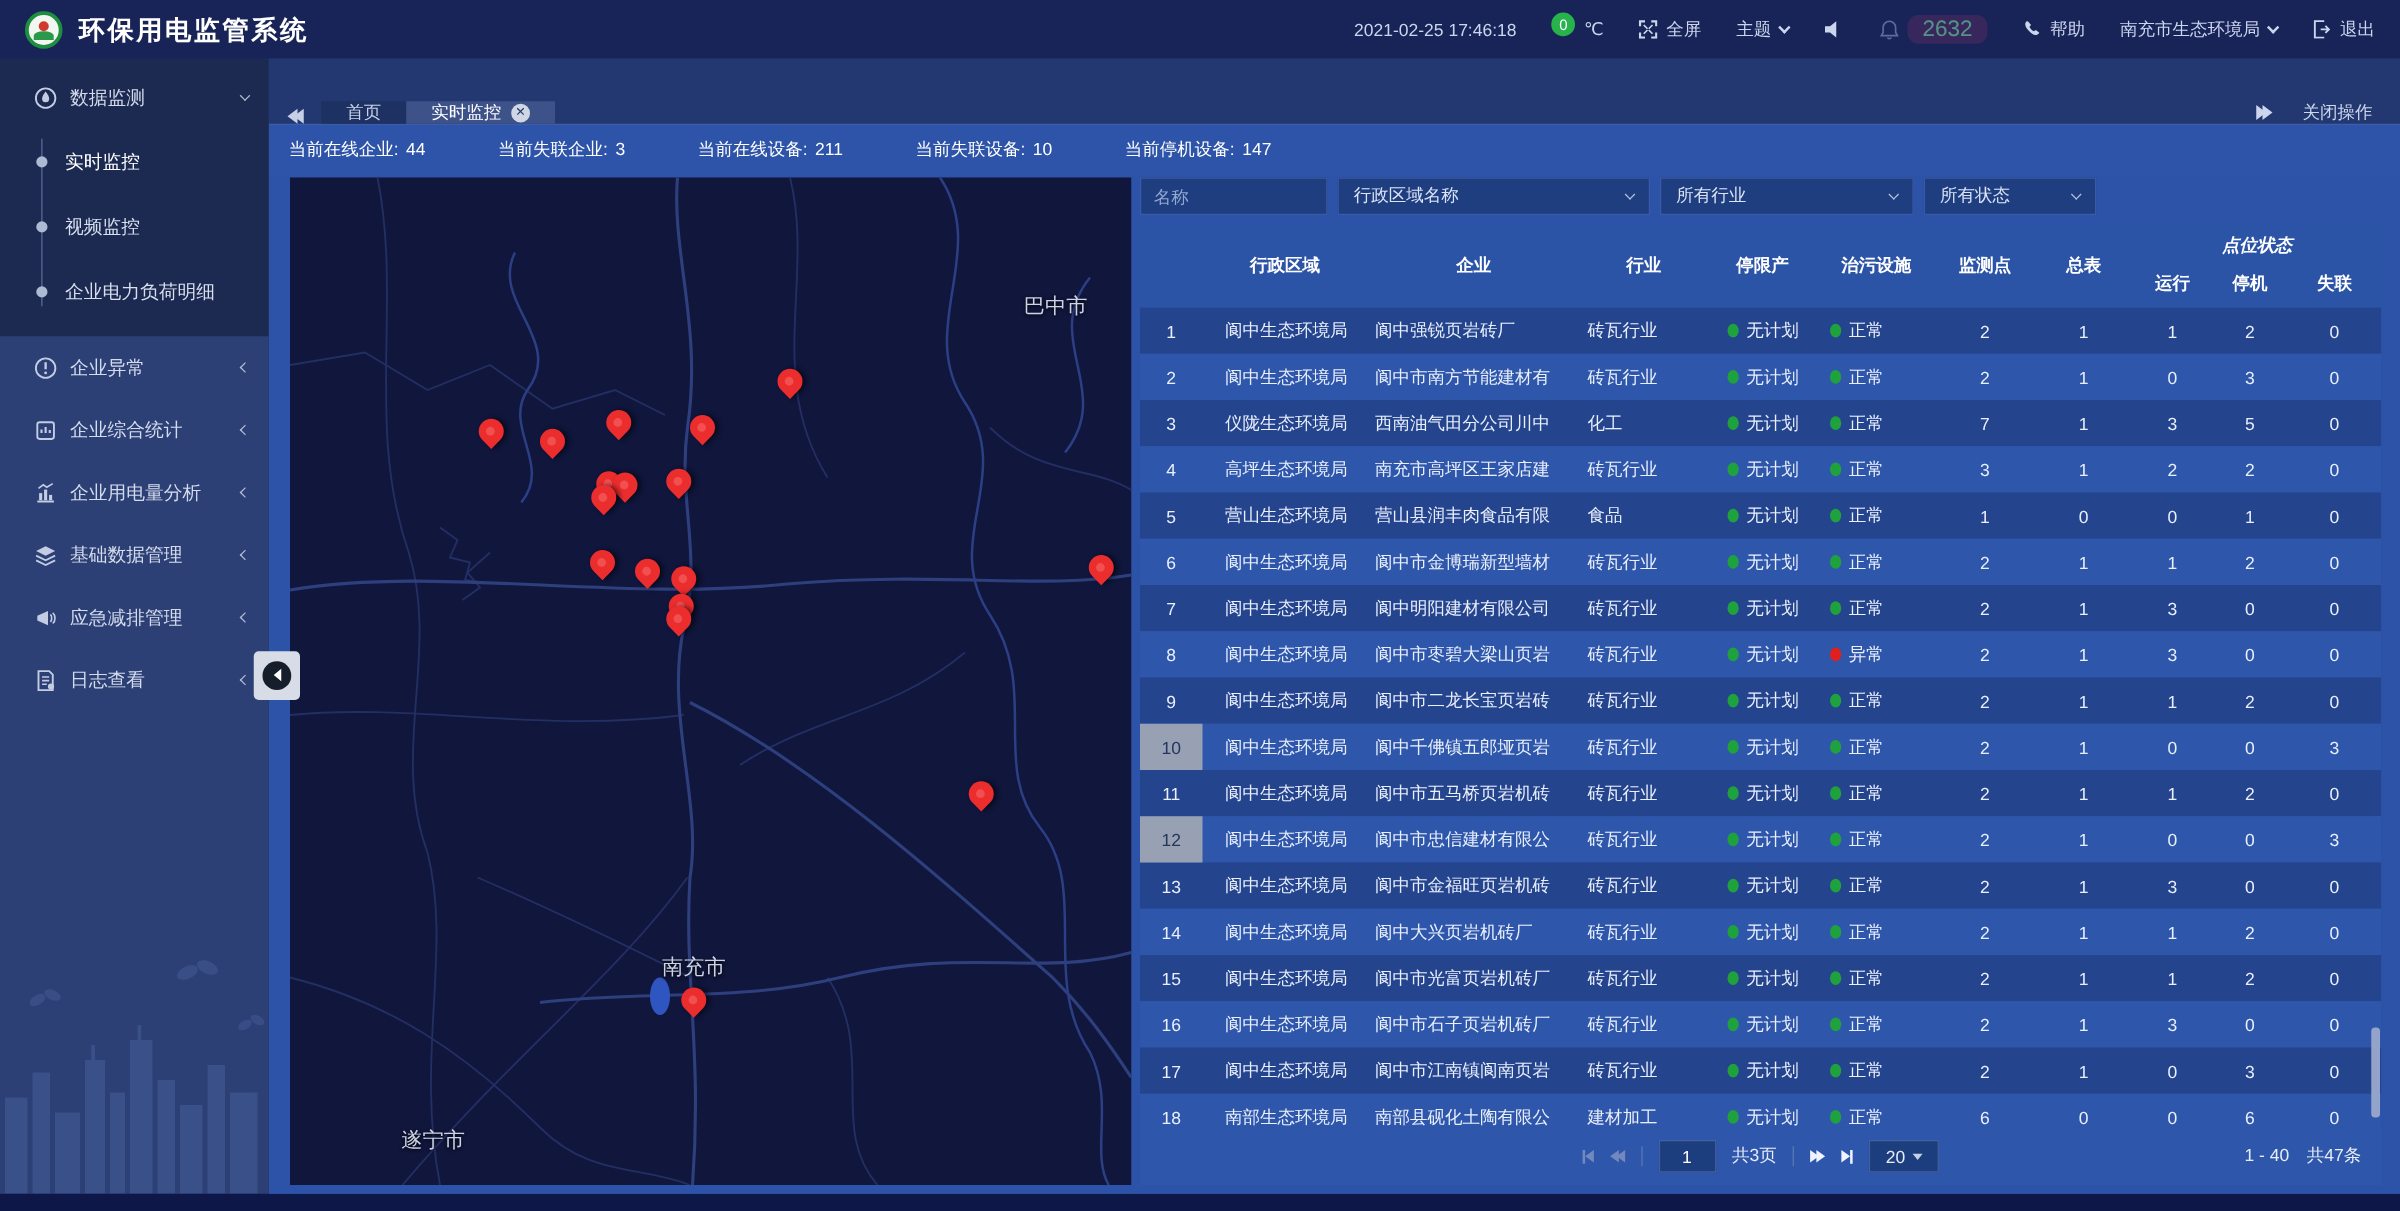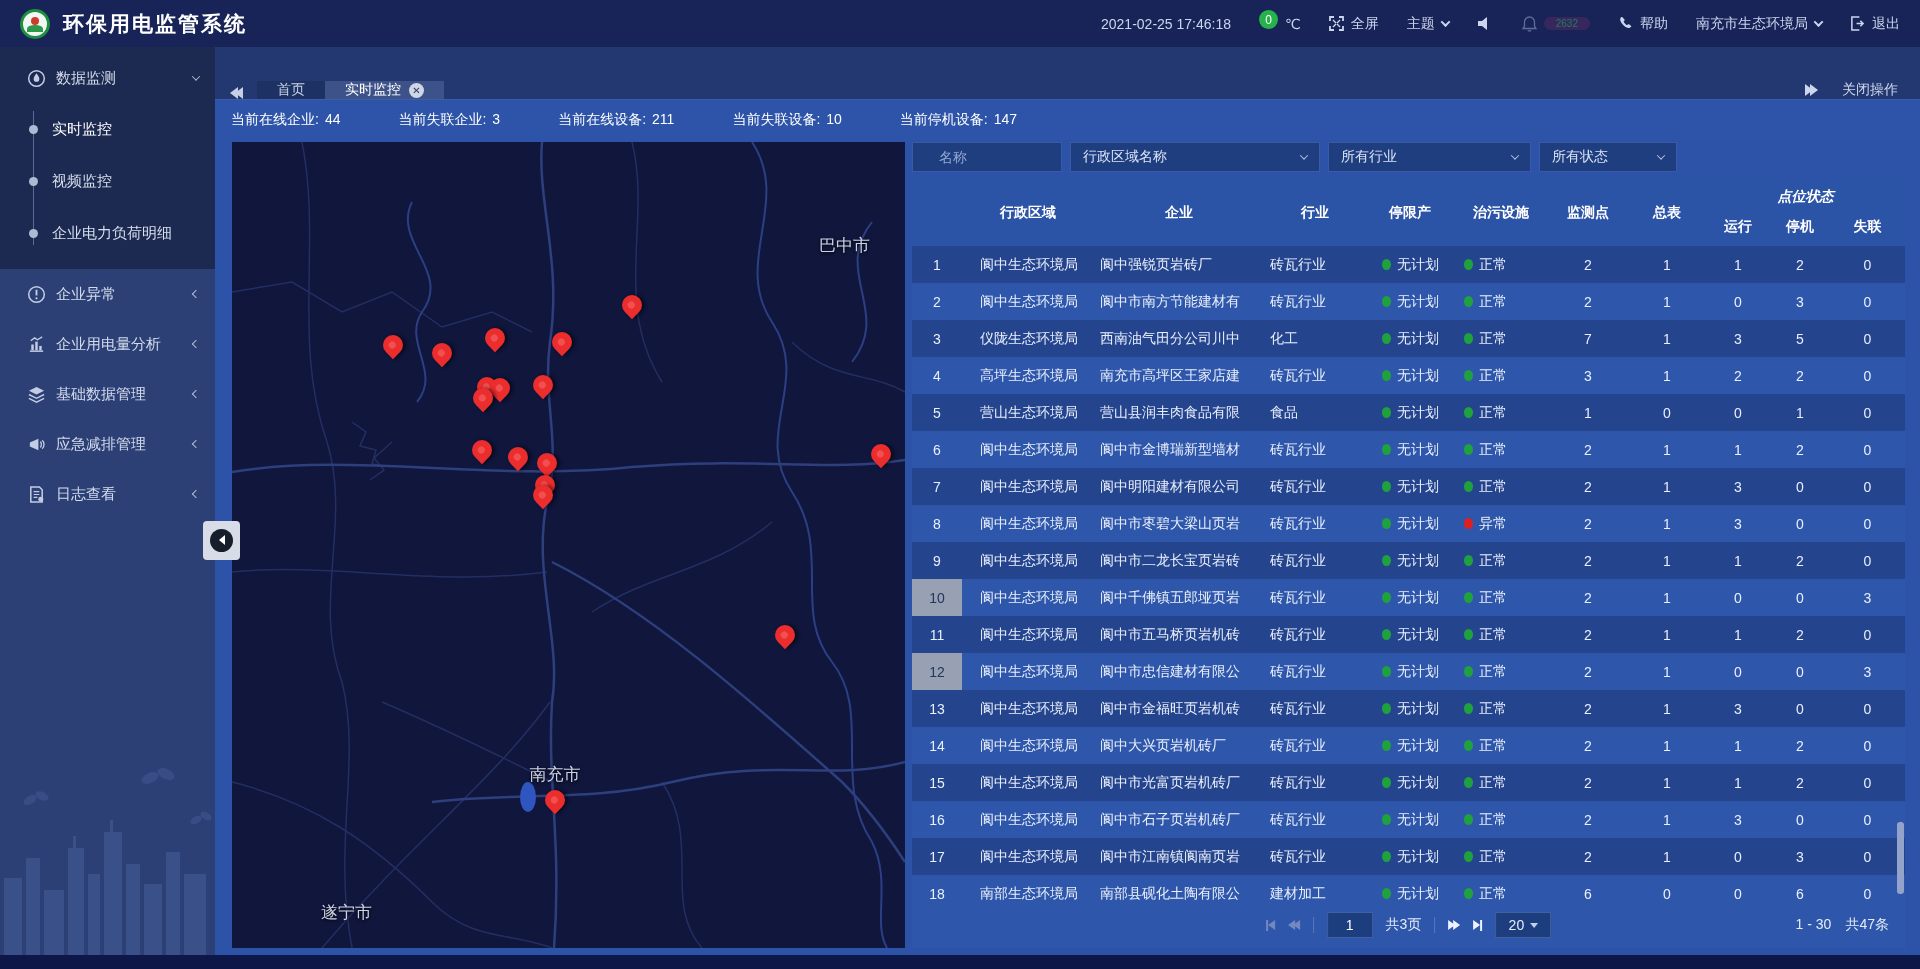--- a/index.html
+++ b/index.html
@@ -17,22 +17,22 @@
   .app-title { color:#ffffff; font-size:21px; font-weight:bold; letter-spacing:2px; }
   .header-right { margin-left:auto; display:flex; align-items:center; gap:28px;
     color:#ccd5ee; font-size:14px; white-space:nowrap; }
   .hitem { display:flex; align-items:center; gap:7px; cursor:pointer; }
   .temp-badge { width:19px; height:19px; border-radius:50%; background:#27b24b; color:#fff;
     font-size:12px; display:flex; align-items:center; justify-content:center; margin-top:-8px; }
   .chev { display:inline-block; width:7px; height:7px; border-left:2px solid currentColor;
     border-bottom:2px solid currentColor; }
   .chev.down { transform:rotate(-45deg) translate(1px,-1px); }
   .chev.left { transform:rotate(45deg); }
-  .badge-pill { background:rgba(150,52,112,.45); color:#22c55e; border-radius:9px;
-    padding:1px 12px; font-size:10px; }
+  .badge-pill { background:rgba(150,52,112,.45); color:#86efac; border-radius:9px;
+    padding:1px 12px; font-size:18px; }
   .dim { opacity:.55; }
   svg.ic { display:block; }
 
   
   .layout { display:flex; height:908px; }
   .bottom-strip { height:14px; background:#0d1848; }
 
   
   .sidebar { width:215px; background:#2c4076; position:relative; overflow:hidden; flex:0 0 auto; }
   .sb-group-expanded { background:#1c2950; padding:6px 0 10px 0; }
@@ -91,21 +91,21 @@
     border-radius:4px; display:flex; align-items:center; justify-content:center; cursor:pointer; z-index:6; }
   .map-collapse .circ { width:23px; height:23px; border-radius:50%; background:#161d2b;
     display:flex; align-items:center; justify-content:center; }
   .map-collapse .tri.l { border-right-color:#fff; border-top-width:5px; border-bottom-width:5px;
     border-right-width:6px; }
 
   
   .panel { flex:1; display:flex; flex-direction:column; min-width:0; }
   .filters { display:flex; gap:8px; height:30px; margin-bottom:8px; flex:0 0 auto; }
   .f-input { width:150px; background:#1e3e80; border:1px solid #3a5aa8; color:#cdd7ee;
-    padding:0 26px; font-size:14px; outline:none; }
+    padding:0 10px; font-size:14px; outline:none; }
   .f-input::placeholder { color:#93a7d2; }
   .f-select { display:flex; align-items:center; justify-content:space-between; padding:0 12px;
     background:#1e3e80; border:1px solid #3a5aa8; color:#dbe3f5; font-size:14px; cursor:pointer; }
   .f-select .chev { width:6px; height:6px; border-width:1.5px; opacity:.8; }
 
   :root { --cols: 50px 132px 170px 102px 88px 94px 80px 78px 64px 60px 1fr; }
   .thead { display:grid; grid-template-columns:var(--cols); grid-template-rows:28px 38px;
     background:#2b53a6; color:#fff; font-size:14px; font-weight:bold; flex:0 0 auto; }
   .h-main { grid-row:1/3; display:flex; align-items:center; justify-content:center; }
   .h-group { grid-column:9/12; grid-row:1; display:flex; align-items:flex-end;
@@ -227,20 +227,28 @@
       </div>
     </div>
 
     <div class="sb-item">
       <svg class="sb-ic" viewBox="0 0 20 20">
         <circle cx="10" cy="10" r="8.2" fill="none" stroke="currentColor" stroke-width="1.6"></circle>
         <path d="M10 5v6" stroke="currentColor" stroke-width="2"></path>
           <circle cx="10" cy="14" r="1.2" fill="currentColor"></circle>
       </svg>
       <span class="sb-label">企业异常</span>
+      <span class="chev left"></span>
+    </div>
+    <div class="sb-item">
+      <svg class="sb-ic" viewBox="0 0 20 20">
+        <rect x="3" y="3" width="14" height="14" rx="2" fill="none" stroke="currentColor" stroke-width="1.6"></rect>
+        <path d="M6.5 12v-3M10 12V7M13.5 12V9.5" stroke="currentColor" stroke-width="1.8"></path>
+      </svg>
+      <span class="sb-label">企业综合统计</span>
       <span class="chev left"></span>
     </div>
     <div class="sb-item">
       <svg class="sb-ic" viewBox="0 0 20 20">
         <path d="M3 17h14" stroke="currentColor" stroke-width="1.6"></path>
         <rect x="4.5" y="10" width="2.6" height="6" fill="currentColor"></rect>
         <rect x="8.7" y="7" width="2.6" height="9" fill="currentColor"></rect>
         <rect x="12.9" y="11.5" width="2.6" height="4.5" fill="currentColor"></rect>
         <path d="M4 6l4-3 3 2 5-3" fill="none" stroke="currentColor" stroke-width="1.4"></path>
       </svg>
@@ -807,21 +815,21 @@
             <span class="pg-btn on">
               <span class="tri r"></span>
                 <span class="bar"></span>
               </span>
             <span class="pg-select">
               <span>20</span>
               <span class="caret-dn"></span>
             </span>
           </div>
           <div class="pg-right">
-            <span>1 - 30</span>
+            <span>1 - 40</span>
             <span>共47条</span>
           </div>
         </div>
       </div>
     </div>
   </div>
 </div>
 <div class="bottom-strip"></div>
 
 </body></html>

